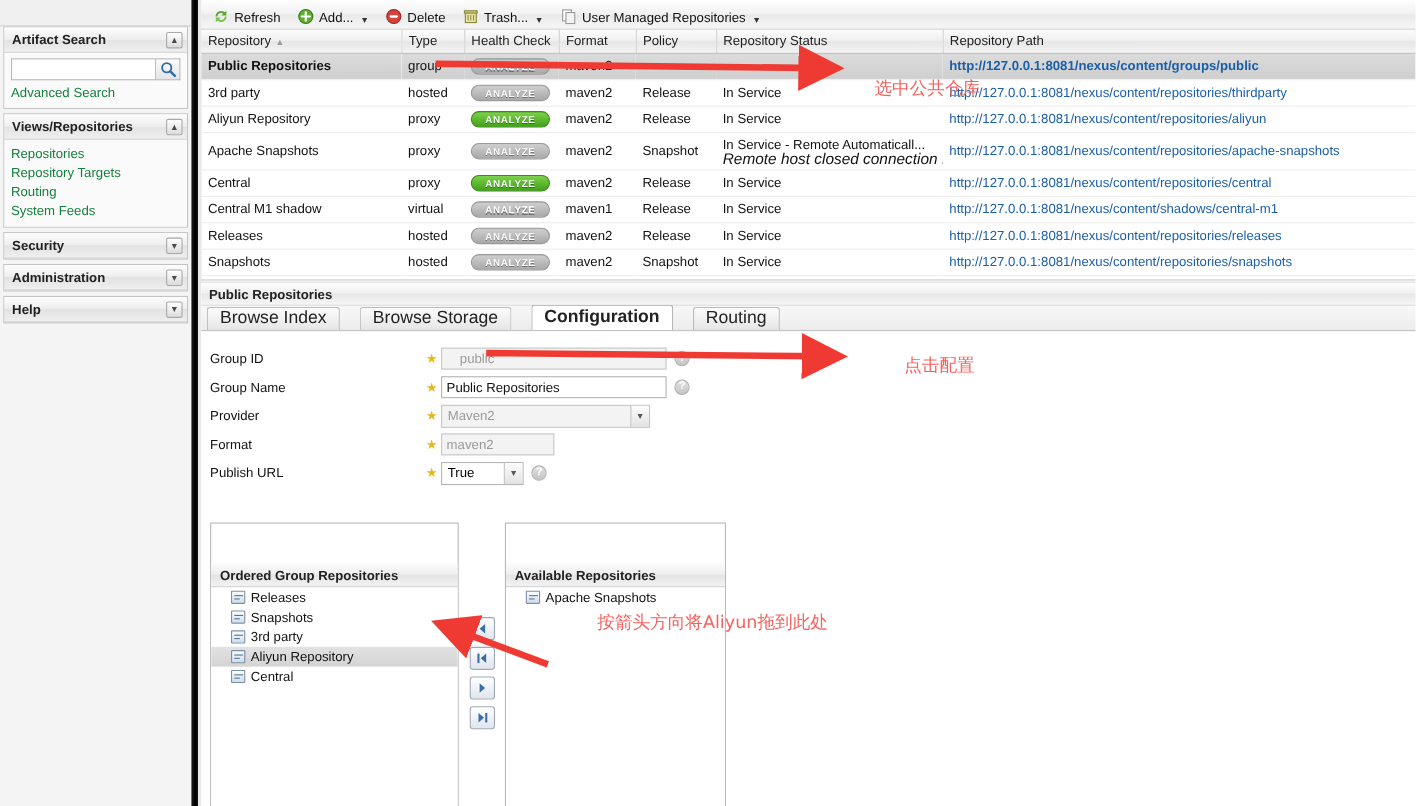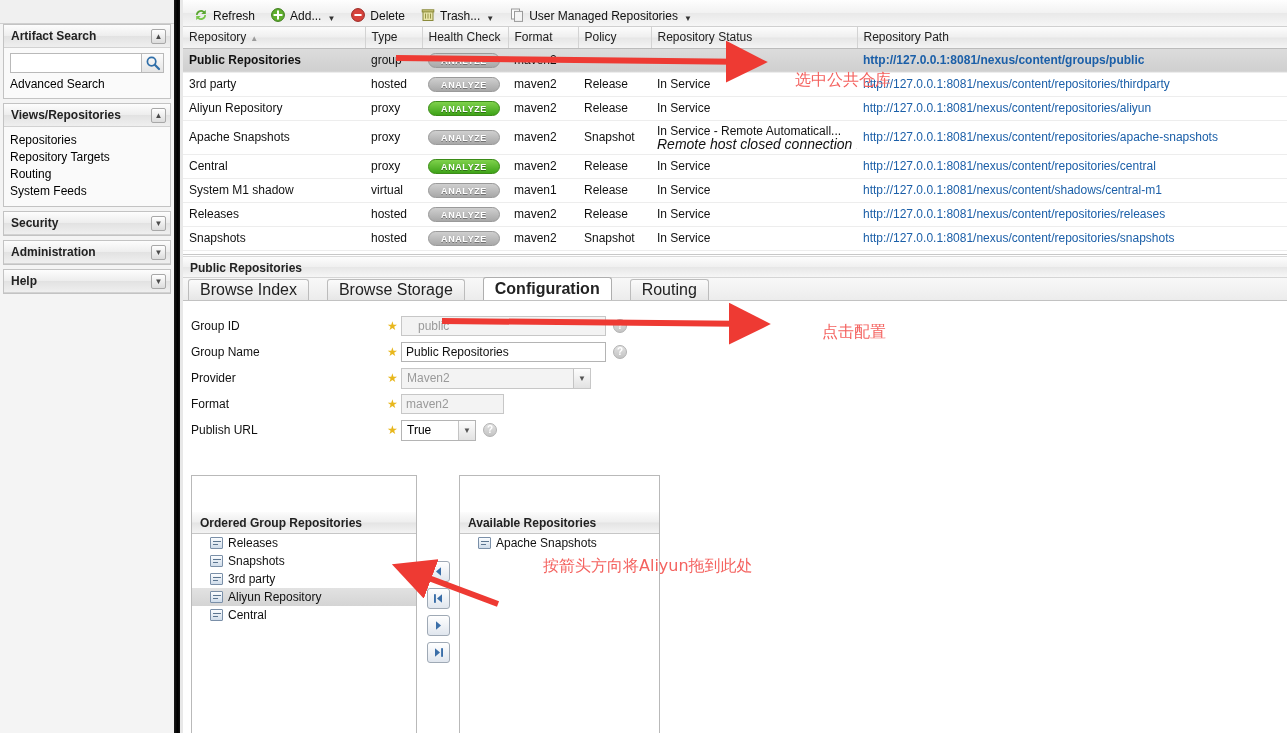--- a/index.html
+++ b/index.html
@@ -42,21 +42,21 @@
     flex: 1; height: 20px; border: 1px solid #b9b9b9; background: #fff;
     font-family: "Liberation Sans", sans-serif; font-size: 12px;
     padding: 0 4px; outline: none; min-width: 0;
   }
   .sb-search-btn {
     width: 22px; height: 20px; border: 1px solid #b9b9b9; border-left: none;
     background: linear-gradient(to bottom,#fcfcfc,#e4e4e4);
     display: flex; align-items: center; justify-content: center;
     cursor: pointer;
   }
-  .sb-link { display: block; color: #000000; font-size: 12px; line-height: 15px; cursor: pointer; }
+  .sb-link { display: block; color: #15803d; font-size: 12px; line-height: 15px; cursor: pointer; }
   .sb-adv { margin-top: 4px; }
   .sb-list .sb-link { padding: 1px 0; }
 
   
   #splitter {
     position: absolute; left: 174px; top: 0; width: 9px; height: 733px;
     background: linear-gradient(to right,#1a1a1a 0%,#000 40%,#2a2a2a 100%);
   }
   #splitter-inner {
     position:absolute; left:6px; top:0; width:3px; height:733px; background:#e8e8e8;
@@ -400,21 +400,21 @@
           <tr>
             <td class="c-repo">Central</td>
             <td class="c-type">proxy</td>
             <td class="c-hc"><span class="badge green">ANALYZE</span></td>
             <td class="c-format">maven2</td>
             <td class="c-policy">Release</td>
             <td class="c-status">In Service</td>
             <td class="c-path"><a>http://127.0.0.1:8081/nexus/content/repositories/central</a></td>
           </tr>
           <tr>
-            <td class="c-repo">System M1 shadow</td>
+            <td class="c-repo">Central M1 shadow</td>
             <td class="c-type">virtual</td>
             <td class="c-hc"><span class="badge gray">ANALYZE</span></td>
             <td class="c-format">maven1</td>
             <td class="c-policy">Release</td>
             <td class="c-status">In Service</td>
             <td class="c-path"><a>http://127.0.0.1:8081/nexus/content/shadows/central-m1</a></td>
           </tr>
           <tr>
             <td class="c-repo">Releases</td>
             <td class="c-type">hosted</td>

